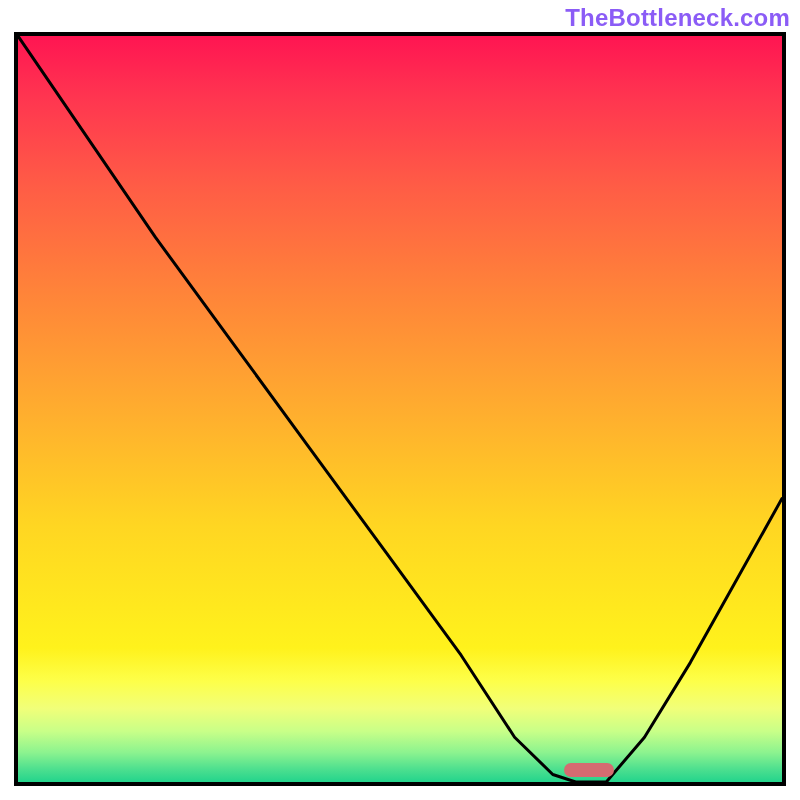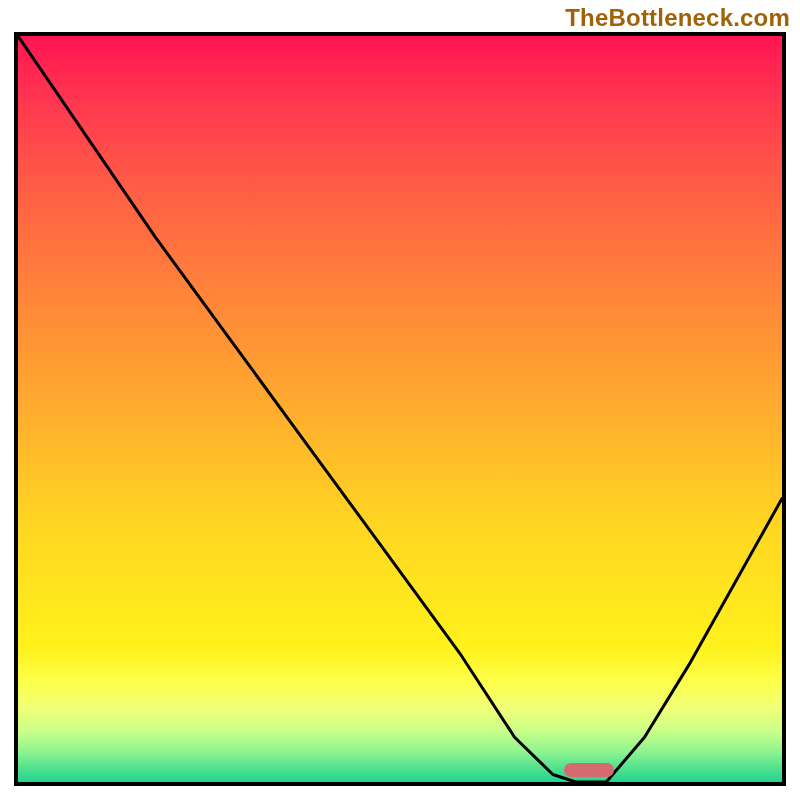--- a/index.html
+++ b/index.html
@@ -15,21 +15,21 @@
     position: relative;
     width: 800px;
     height: 800px;
   }
   .watermark {
     position: absolute;
     top: 4px;
     right: 10px;
     font-size: 24px;
     font-weight: 600;
-    color: #a16207;
+    color: #8b5cf6;
     letter-spacing: 0.2px;
     user-select: none;
   }
   .plot-frame {
     position: absolute;
     left: 14px;
     top: 32px;
     width: 772px;
     height: 754px;
     border: 4px solid #000000;

